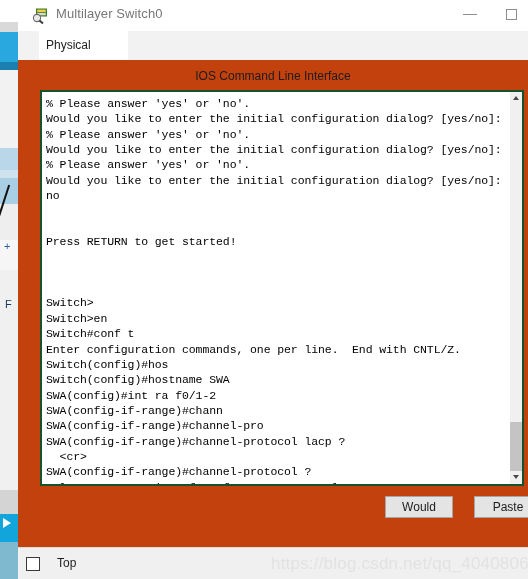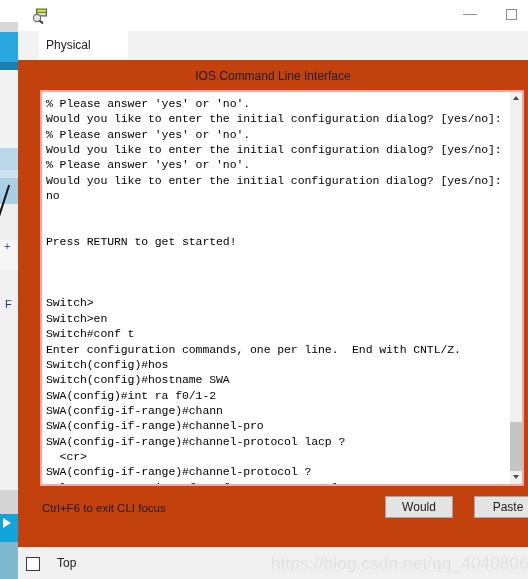--- a/index.html
+++ b/index.html
@@ -178,21 +178,21 @@
     font-size: 12px;
     color: #1d1d1d;
   }
 
   
   #terminal-wrap {
     position: absolute;
     left: 22px; top: 30px;
     width: 484px;
     height: 396px;
-    border: 2px solid #fca5a5;
+    border: 2px solid #14532d;
     background: #ffffff;
     box-sizing: border-box;
     overflow: hidden;
   }
   #terminal {
     position: absolute;
     left: 0; top: 0;
     right: 13px;
     bottom: 0;
     padding: 4px 0 0 4px;
@@ -329,20 +329,21 @@
 <div id="window">
 
   <div id="titlebar">
     <svg id="title-icon" viewBox="0 0 17 17">
       <rect x="4" y="1.5" width="11" height="8" fill="#3f7a26"></rect>
       <rect x="5.2" y="2.6" width="8.6" height="2.6" fill="#e8d24a"></rect>
       <rect x="5.2" y="6" width="8.6" height="2.3" fill="#d8d8d8"></rect>
       <circle cx="5" cy="11" r="3.6" fill="#e9e9e9" stroke="#6b6b6b" stroke-width="1.1"></circle>
       <line x1="7.4" y1="13.4" x2="11" y2="16.4" stroke="#3a3a3a" stroke-width="2"></line>
     </svg>
+    <div id="title-text">Multilayer Switch0</div>
 
     <div class="winbtn" id="btn-minimize">
       <div class="glyph"></div>
     </div>
     <div class="winbtn" id="btn-maximize">
       <div class="glyph"></div>
     </div>
   </div>
 
   <div id="tabstrip">
@@ -370,21 +371,20 @@
         <div class="sb-arrow sb-up">
           <div class="tri"></div>
         </div>
         <div id="term-thumb"></div>
         <div class="sb-arrow sb-down">
           <div class="tri"></div>
         </div>
       </div>
     </div>
 
-    <div id="footer-hint">Ctrl+F6 to exit CLI focus</div>
     <div class="actionbtn" id="btn-copy">Would</div>
     <div class="actionbtn" id="btn-paste">Paste</div>
   </div>
 </div>
 
 <div id="statusbar">
   <div id="top-check"></div>
   <div id="top-label">Top</div>
   <div id="watermark">https://blog.csdn.net/qq_40408065</div>
 </div>

